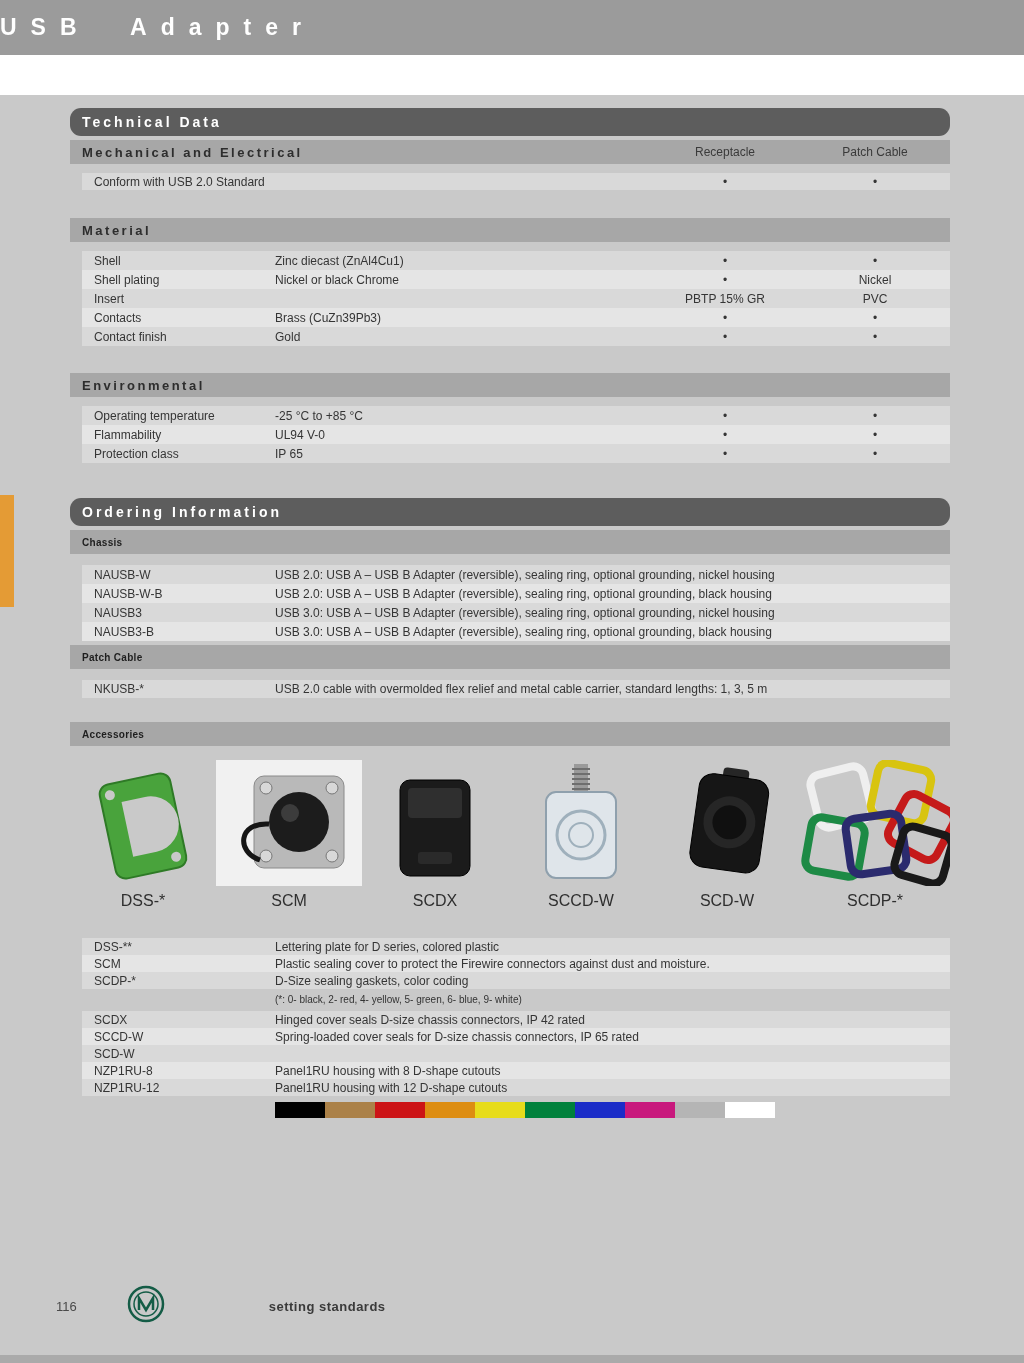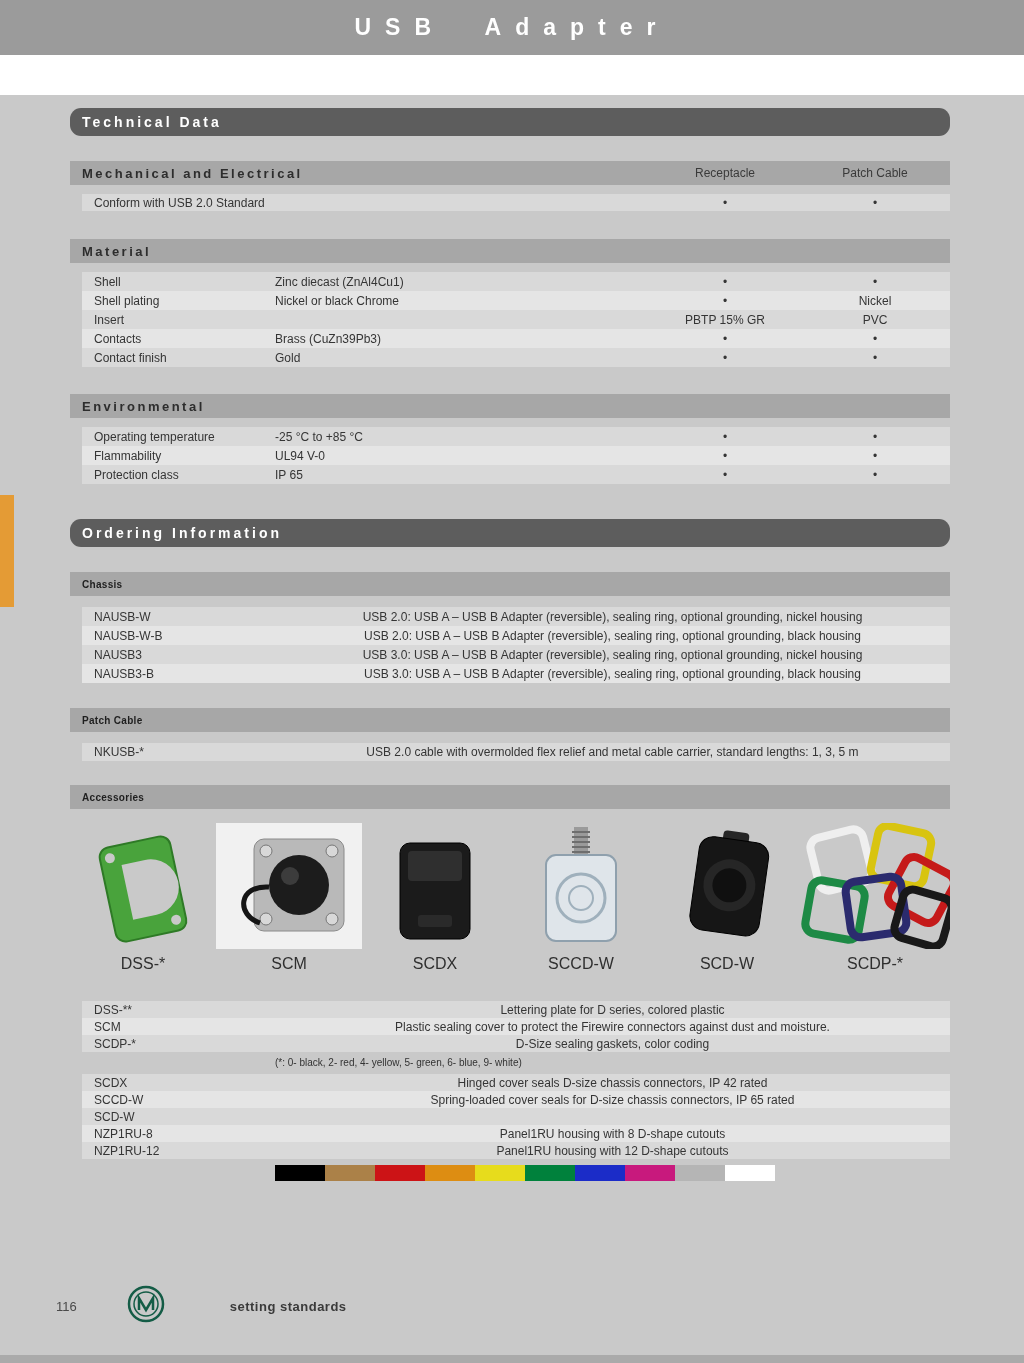--- a/index.html
+++ b/index.html
@@ -1,20 +1,20 @@
 <!DOCTYPE html>
 <html><head>
 <meta charset="utf-8">
 <style>
   * { margin:0; padding:0; box-sizing:border-box; }
   html,body { background:#8f8f8f; }
   body { font-family:"Liberation Sans", sans-serif; }
   .page { position:relative; width:1024px; height:1363px; background:#c9c9c9; overflow:hidden; margin:0 auto; }
 
-  .topband { height:55px; background:#9b9b9b; display:flex; align-items:center; justify-content:center; }
+  .topband { height:55px; background:#9b9b9b; display:flex; align-items:center; }
   .ptitle { color:#ffffff; font-size:23px; font-weight:bold; letter-spacing:14px; word-spacing:20px; }
 
   .whitegap { height:40px; background:#ffffff; }
 
   .content { margin-left:70px; width:880px; padding-top:13px; }
 
   .bar-dark { height:28px; background:#5d5d5d; color:#ffffff; display:flex; align-items:center; padding-left:12px;
               font-weight:bold; font-size:14px; letter-spacing:3px;border-radius:11px; }
   .bar-mid  { height:24px; background:#a7a7a7; display:flex; align-items:center; padding-left:12px; }
   .bar-mid .bt { font-weight:bold; font-size:13px; letter-spacing:2.5px; color:#2d2d2d; }
@@ -26,42 +26,42 @@
   .row { display:flex; align-items:center; height:19px; font-size:12px; color:#353535;margin-left:12px; }
   .row.h17 { height:17px; }
   .row.h18 { height:18px; }
   .alt1 { background:#d9d9d9; }
   .alt2 { background:#e5e5e5; }
   .row .label { flex:0 0 193px; padding-left:12px; white-space:nowrap; }
   .row .label.grow { flex:1; }
   .row .value { flex:1; white-space:nowrap; }
   .row .cell { width:150px; text-align:center; white-space:nowrap; }
   .row .code { flex:0 0 193px; padding-left:12px; white-space:nowrap; }
-  .row .desc { flex:1; white-space:nowrap;text-align:center; }
+  .row .desc { flex:1; white-space:nowrap; }
 
   .note { font-size:10px; color:#333333; padding-left:205px; height:14px; line-height:14px; }
 
   .products { display:flex; margin-top:14px; height:150px; }
   .product { flex:1; display:flex; flex-direction:column; align-items:center; }
   .product .imgbox { height:126px; display:flex; align-items:flex-end; justify-content:center; }
   .product .cap { font-size:16px; color:#2f2f2f; margin-top:6px; }
 
   .swatches { margin-left:205px; display:flex; }
   .swatch { width:50px; height:16px; }
 
   .edge-tab { position:absolute; left:0; top:495px; width:14px; height:112px; }
 
   .footer { position:absolute; left:56px; bottom:36px; display:flex; align-items:center;gap:8px; }
   .pageno { font-size:13px; color:#4a4a4a; }
   .logo { margin-left:42px; }
-  .tagline { margin-left:57px; font-weight:bold; font-size:13px; color:#3a3a3a; letter-spacing:.5px; }
+  .tagline { margin-left:96px; font-weight:bold; font-size:13px; color:#3a3a3a; letter-spacing:.5px; }
 
   .bottom-strip { position:absolute; left:0; bottom:0; width:100%; height:8px; background:#aaaaaa; }
 
-  .mt4{margin-top:4px}.mt6{margin-top:6px}.mt9{margin-top:9px}.mt11{margin-top:11px}.mt19{margin-top:25px}.mt24{margin-top:24px}.mt27{margin-top:27px}
+  .mt4{margin-top:4px}.mt6{margin-top:6px}.mt9{margin-top:9px}.mt11{margin-top:11px}.mt19{margin-top:4px}.mt24{margin-top:24px}.mt27{margin-top:27px}
   .mt28{margin-top:28px}.mt35{margin-top:35px}
 </style>
 </head>
 <body>
 
 <div class="page">
 
   <div class="topband">
     <div class="ptitle">USB Adapter</div>
   </div>

